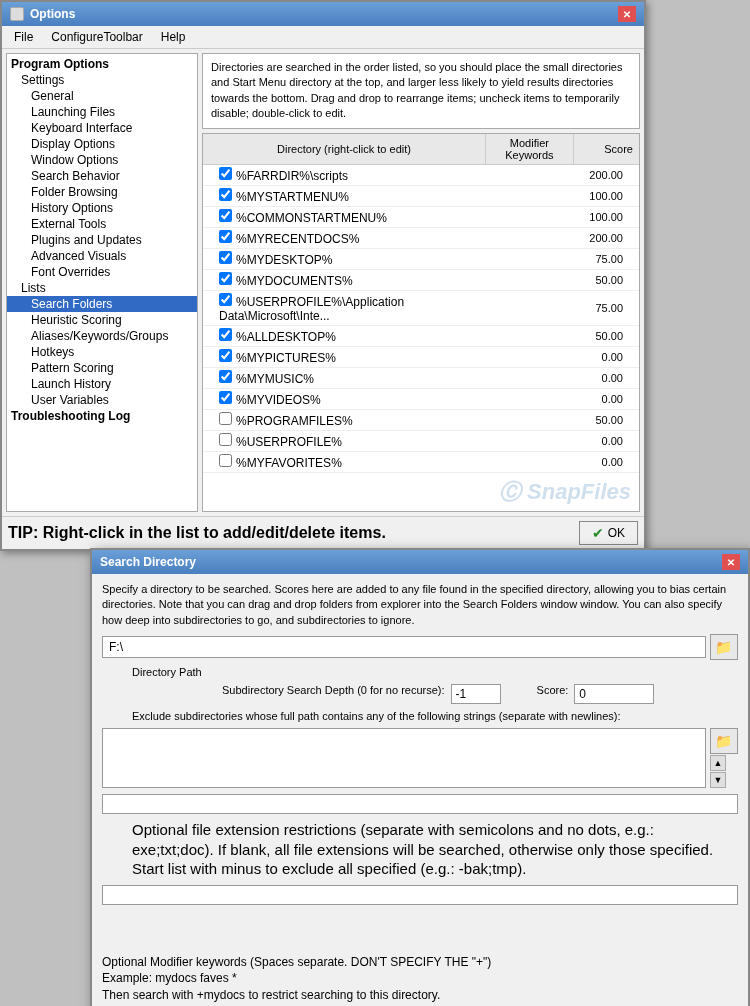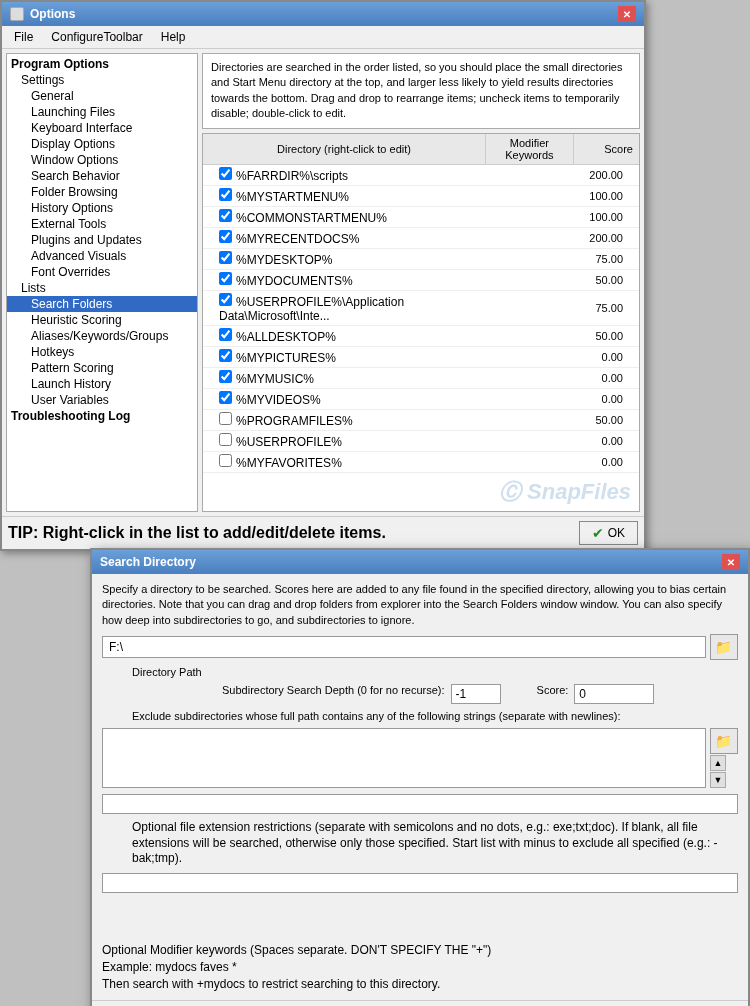--- a/index.html
+++ b/index.html
@@ -428,21 +428,21 @@
       <div style="display:flex;flex-direction:column;justify-content:space-between;">
         <button class="browse-btn">
           <span class="folder-icon">📁</span>
         </button>
         <button class="scroll-btn">▲</button>
         <button class="scroll-btn">▼</button>
       </div>
     </div>
 
     <input class="ext-input" type="text" style="">
-    <div class="label-small" style="font-size:12px;line-height:1.3;">Optional file extension restrictions (separate with semicolons and no dots, e.g.: exe;txt;doc). If blank, all file extensions will be searched, otherwise only those specified. Start list with minus to exclude all specified (e.g.: -bak;tmp).</div>
+    <div class="label-small" style="font-size:15px;line-height:1.3;">Optional file extension restrictions (separate with semicolons and no dots, e.g.: exe;txt;doc). If blank, all file extensions will be searched, otherwise only those specified. Start list with minus to exclude all specified (e.g.: -bak;tmp).</div>
 
     <input class="modifier-input" type="text" style="">
     <div style="font-size:10.5px; line-height:1.4;margin-top:43px;">
       <div>Optional Modifier keywords (Spaces separate. DON'T SPECIFY THE "+")</div>
       <div>Example: mydocs faves *</div>
       <div>Then search with +mydocs to restrict searching to this directory.</div>
     </div>
   </div>
 
   <div class="dialog-bottom-bar">

